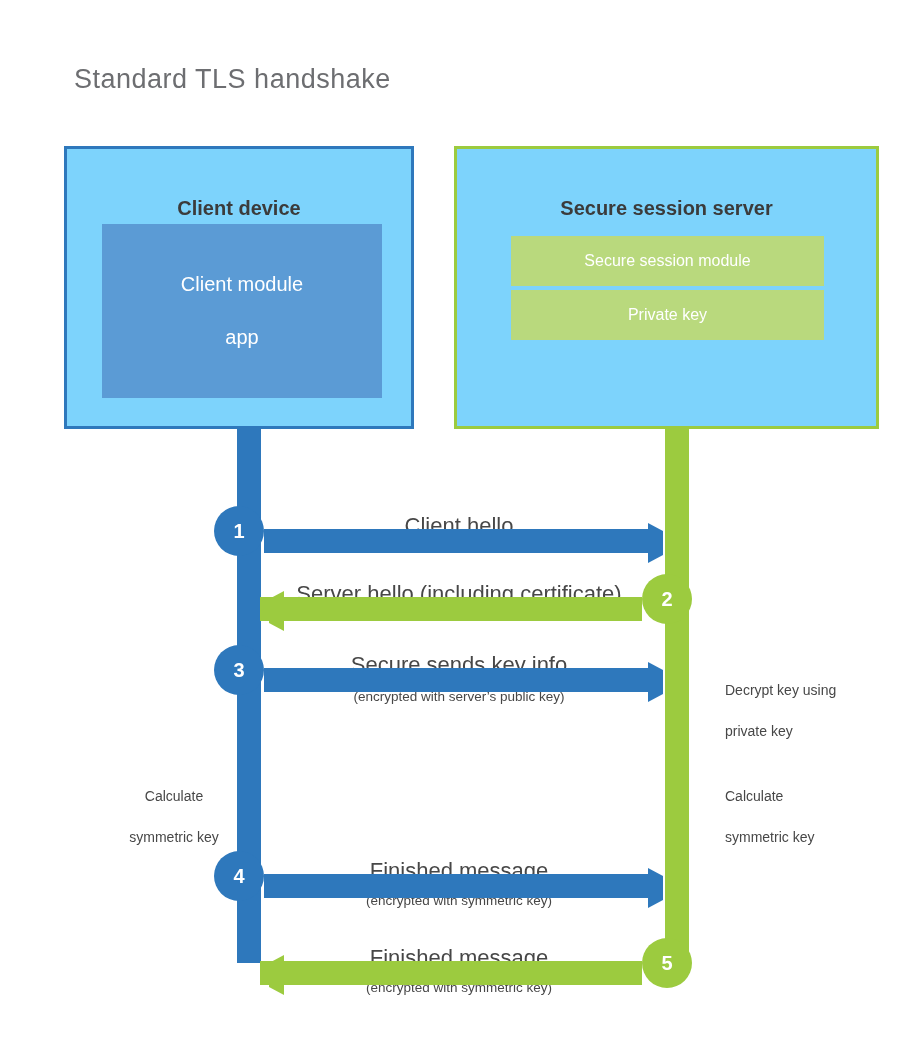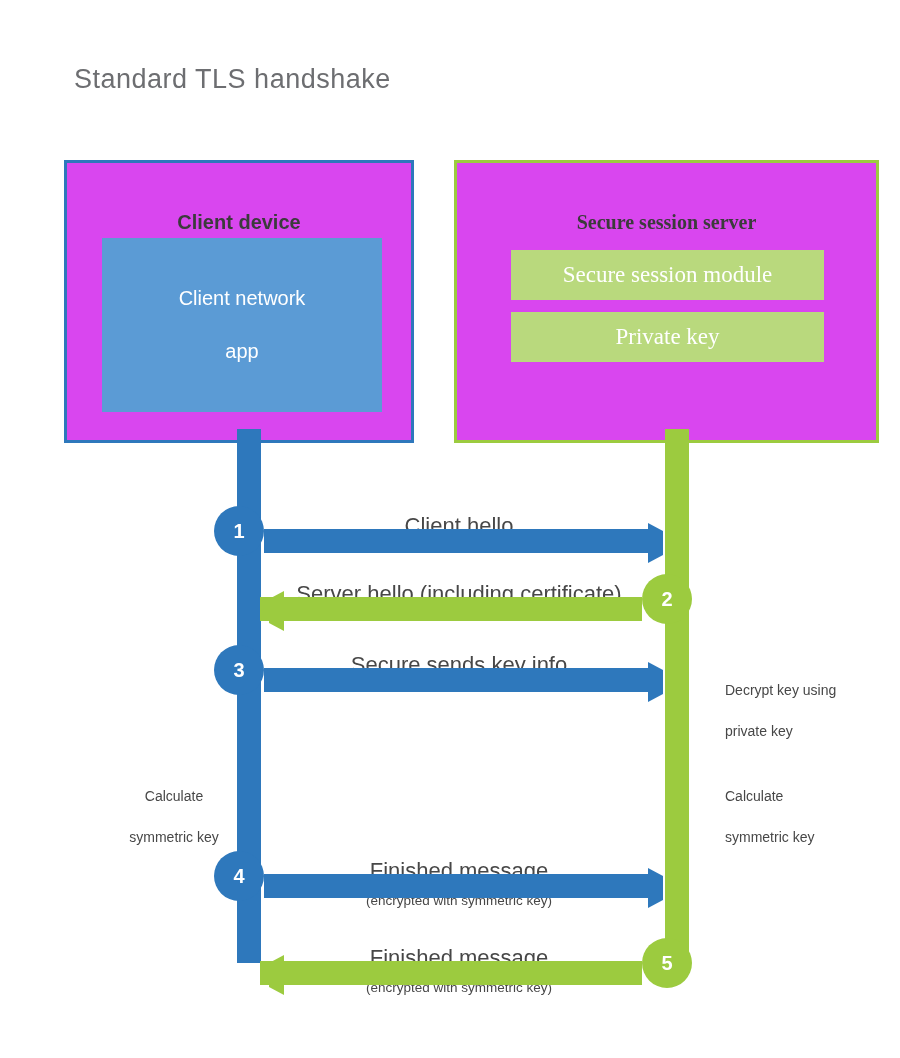--- a/index.html
+++ b/index.html
@@ -13,31 +13,31 @@
     --title_gray:#6d6e71;
   }
   *{margin:0;padding:12px;box-sizing:border-box;}
   html,body{background:#ffffff;}
   body{font-family:"Liberation Sans","DejaVu Sans",sans-serif;}
   #diagram{position:relative;width:900px;height:1058px;background:#ffffff;overflow:hidden;}
 
   .page-title{position:absolute;left:38px;top:28px;font-size:27px;font-weight:300;
     letter-spacing:0.5px;color:var(--title_gray);white-space:nowrap;}
 
-  .entity-box{position:absolute;top:136px;background:#d946ef;}
+  .entity-box{position:absolute;top:122px;background:#7dd3fc;}
   .client-box{left:40px;width:350px;height:283px;border:3px solid var(--blue);}
-  .server-box{left:430px;width:425px;height:283px;border:3px solid var(--green);font-family:Liberation Serif, serif;}
+  .server-box{left:430px;width:425px;height:283px;border:3px solid var(--green);}
   .box-title{text-align:center;margin-top:24px;font-size:20px;font-weight:700;color:var(--text_dark);}
 
   .app-rect{position:absolute;left:35px;top:75px;width:280px;height:174px;background:var(--blue_fill);
     color:#fff;font-size:20px;line-height:1.45;display:flex;flex-direction:column;
     align-items:center;justify-content:center;text-align:center;}
 
   .server-bars{position:absolute;left:42px;top:75px;width:337px;}
-  .server-bar{height:50px;margin-bottom:12px;background:var(--green_fill);color:#fff;font-size:23px;
+  .server-bar{height:50px;margin-bottom:4px;background:var(--green_fill);color:#fff;font-size:16px;
     display:flex;align-items:center;justify-content:center;}
 
   .lifeline{position:absolute;width:4px;}
   .lifeline.blue{background:var(--blue);}
   .lifeline.green{background:var(--green);}
 
   .step-circle{position:absolute;width:50px;height:50px;border-radius:50%;color:#fff;
     font-size:20px;font-weight:700;display:flex;align-items:center;justify-content:center;z-index:3;}
   .step-circle.blue{background:var(--blue);}
   .step-circle.green{background:var(--green);}
@@ -61,21 +61,21 @@
 </head>
 <body>
 
 <div id="diagram">
 
   <div class="page-title">Standard TLS handshake</div>
 
   <div class="entity-box client-box">
     <div class="box-title">Client device</div>
     <div class="app-rect">
-      <span>Client network</span>
+      <span>Client module</span>
       <span>app</span>
     </div>
   </div>
 
   <div class="entity-box server-box">
     <div class="box-title">Secure session server</div>
     <div class="server-bars">
       <div class="server-bar">Secure session module</div>
       <div class="server-bar">Private key</div>
     </div>
@@ -91,20 +91,21 @@
 
   <div class="msg-label" style="top:545px;">Server hello (including certificate)</div>
   <div class="arrow-bar green" style="left:236px;top:573px;width:382px;"></div>
   <div class="arrow-head left green" style="left:221px;top:567px;"></div>
   <div class="step-circle green" style="left:618px;top:550px;">2</div>
 
   <div class="msg-label" style="top:616px;">Secure sends key info</div>
   <div class="arrow-bar blue" style="left:240px;top:644px;width:385px;"></div>
   <div class="arrow-head right blue" style="left:624px;top:638px;"></div>
   <div class="step-circle blue" style="left:190px;top:621px;">3</div>
+  <div class="msg-sublabel" style="top:653px;">(encrypted with server’s public key)</div>
 
   <div class="side-note" style="left:677px;top:634px;">
     <div>Decrypt key using</div>
     <div>private key</div>
   </div>
 
   <div class="side-note centered" style="left:70px;top:740px;width:160px;">
     <div>Calculate</div>
     <div>symmetric key</div>
   </div>

